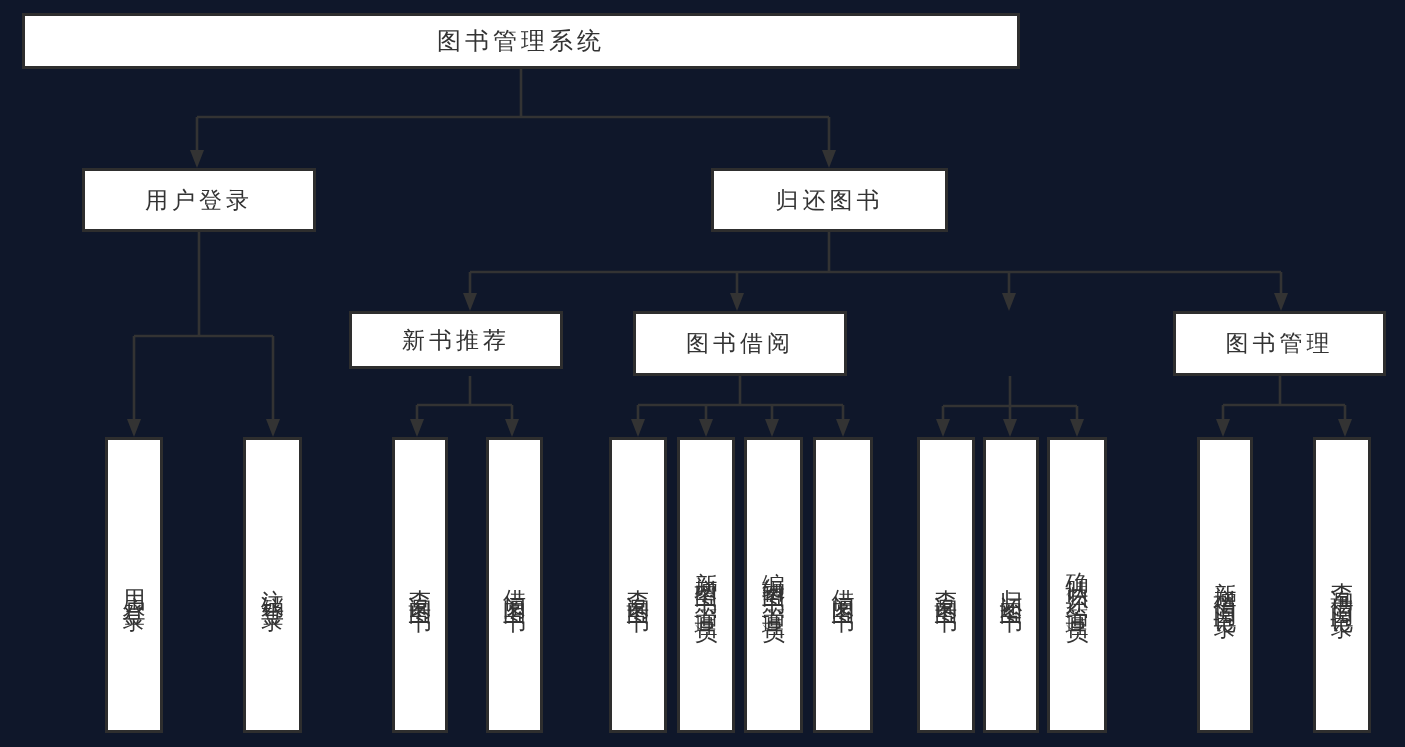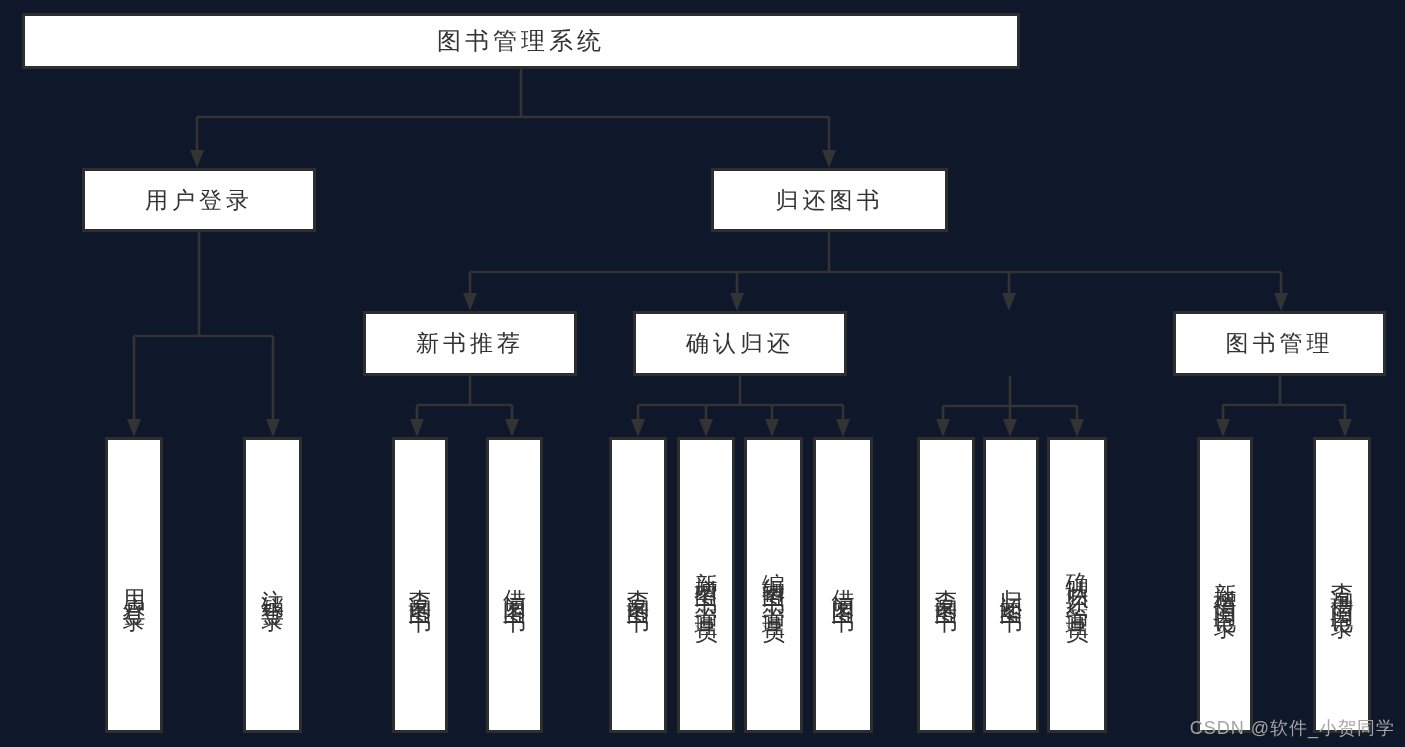--- a/index.html
+++ b/index.html
@@ -120,25 +120,25 @@
     <span class="hlabel">图书管理系统</span>
   </div>
 
   <div class="box" style="left:82px; top:168px; width:234px; height:64px;">
     <span class="hlabel">用户登录</span>
   </div>
   <div class="box" style="left:711px; top:168px; width:237px; height:64px;">
     <span class="hlabel">归还图书</span>
   </div>
 
-  <div class="box" style="left:363px; top:311px; width:214px; height:65px;">
+  <div class="box" style="left:349px; top:311px; width:214px; height:58px;">
     <span class="hlabel">新书推荐</span>
   </div>
   <div class="box" style="left:633px; top:311px; width:214px; height:65px;">
-    <span class="hlabel">确认归还</span>
+    <span class="hlabel">图书借阅</span>
   </div>
   <div class="box" style="left:1173px; top:311px; width:213px; height:65px;">
     <span class="hlabel">图书管理</span>
   </div>
 
   <div class="box leaf" style="left:105px; top:437px; width:58px; height:296px;">
     <span class="vlabel">用户登录</span>
   </div>
   <div class="box leaf" style="left:243px; top:437px; width:59px; height:296px;">
     <span class="vlabel">注销登录</span>
@@ -174,15 +174,14 @@
     <span class="vlabel">确认归还（管理员）</span>
   </div>
 
   <div class="box leaf" style="left:1197px; top:437px; width:56px; height:296px;">
     <span class="vlabel">新增借阅记录</span>
   </div>
   <div class="box leaf" style="left:1313px; top:437px; width:58px; height:296px;">
     <span class="vlabel">查询借阅记录</span>
   </div>
 
-  <div class="watermark">CSDN @软件_小贺同学</div>
 
 </div>
 
 </body></html>

